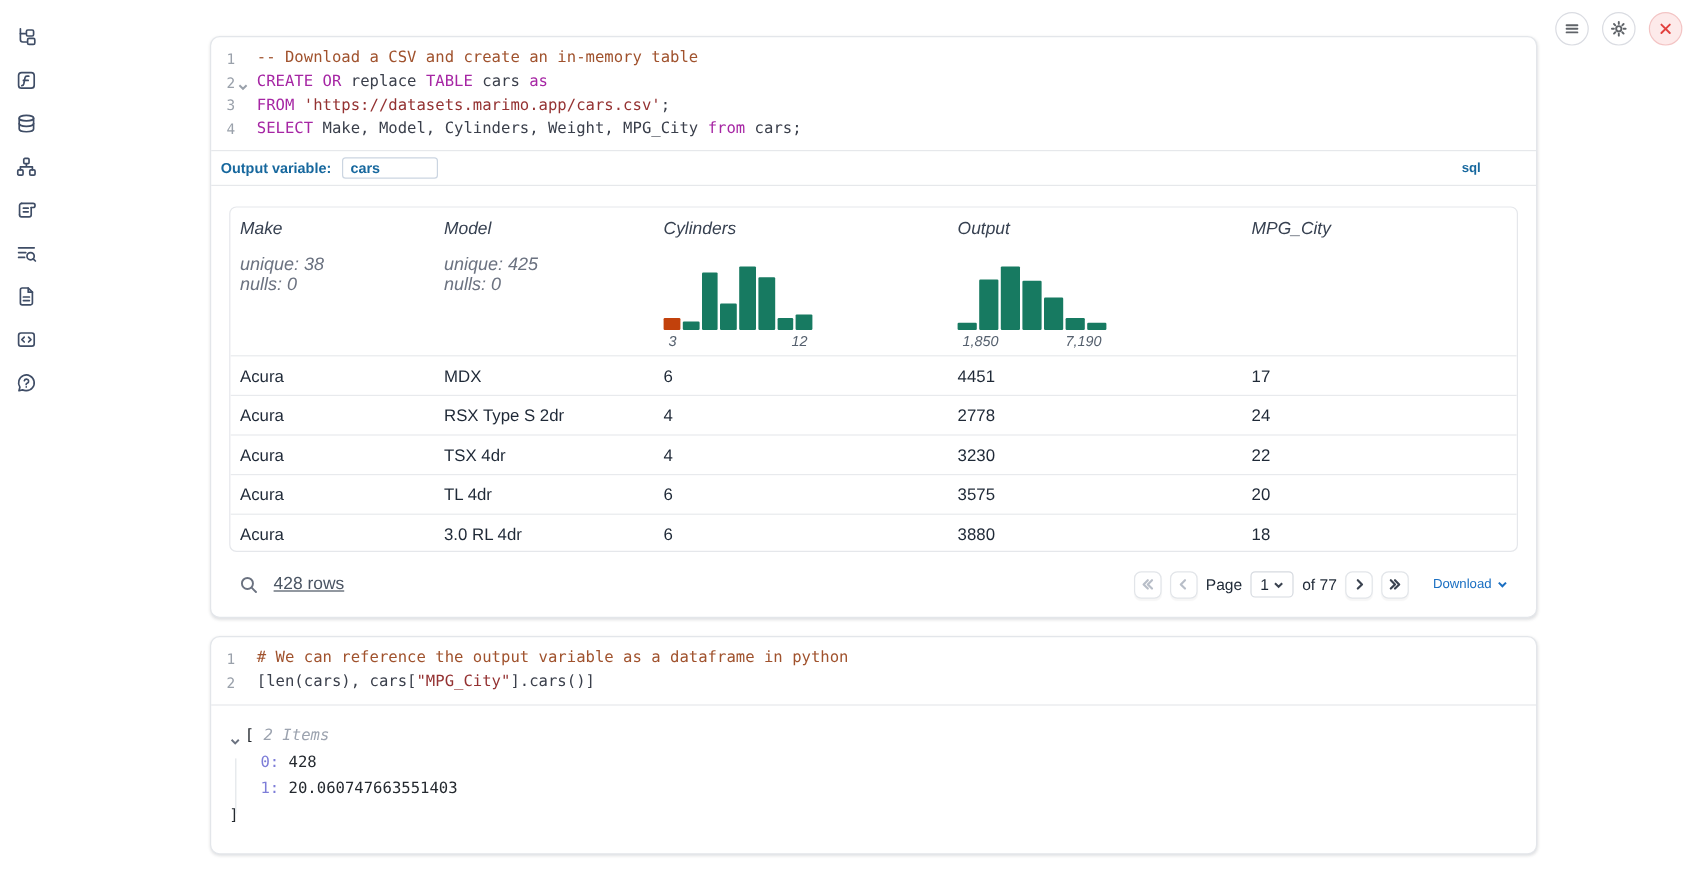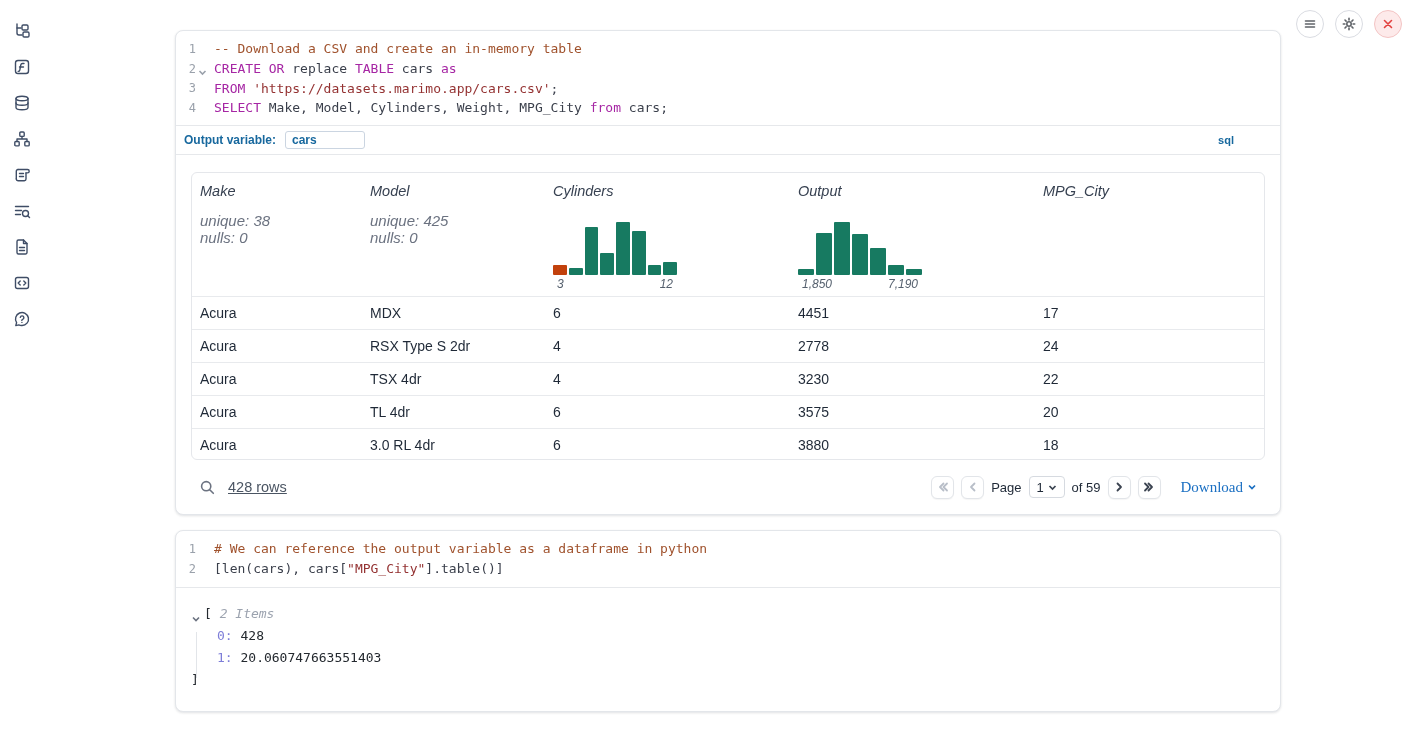--- a/index.html
+++ b/index.html
@@ -81,21 +81,21 @@
   .pg-btn svg { width:12px; height:12px; fill:none; stroke-width:1.8; stroke-linecap:round;
     stroke-linejoin:round; }
   .pg-btn.disabled svg { stroke:#b8bec8; }
   .pg-btn.active svg { stroke:#3b4350; }
   .pg-label, .pg-of { font-size:13px; color:#1f2937; }
   .pg-select { height:22px; min-width:36px; border:1px solid #d6dae0; border-radius:4px;
     display:flex; align-items:center; padding:0 4px 0 7px; gap:4px; font-size:13px;
     color:#1f2937; cursor:pointer; background:#fff; }
   .pg-select svg { width:9px; height:9px; stroke:#3b4350; fill:none; stroke-width:1.7; }
   .download { margin-left:20px; display:flex; align-items:center; gap:4px; cursor:pointer; }
-  .download span { font-size:15px; color:#1a6fc2; font-weight:500;font-family:Liberation Serif, serif; }
+  .download span { font-size:11px; color:#1a6fc2; font-weight:500; }
   .download svg { width:10px; height:10px; stroke:#1a6fc2; fill:none; stroke-width:1.7; }
 
   
   .py-out { position:relative; padding:15px 0 0 15px;
     font-family:"DejaVu Sans Mono", monospace; font-size:13px; line-height:22px; color:#24292f; }
   .tree-guide { position:absolute; left:20px; top:44px; width:0; height:46px;
     border-left:1px solid #e2e5e9; }
   .tree-line1 { display:flex; align-items:center; }
   .tree-chevron { width:10px; height:10px; margin-right:3px; cursor:pointer; }
   .tree-chevron svg { width:10px; height:10px; stroke:#6b7280; fill:none; stroke-width:1.6; }
@@ -338,21 +338,21 @@
       </div>
       <span class="pg-label">Page</span>
       <div class="pg-select">
         <span>1</span>
         <span>
           <svg viewBox="0 0 9 9" style="display:block">
               <path d="M1.5 3l3 3 3-3"></path>
             </svg>
         </span>
       </div>
-      <span class="pg-of">of 59</span>
+      <span class="pg-of">of 77</span>
       <div class="pg-btn active">
         <span>
           <svg viewBox="0 0 12 12" style="display:block">
               <path d="M4.5 2.5L8 6l-3.5 3.5"></path>
             </svg>
         </span>
       </div>
       <div class="pg-btn active">
         <span>
           <svg viewBox="0 0 12 12" style="display:block">
@@ -369,21 +369,21 @@
             <path d="M2 3.5l3 3 3-3"></path>
           </svg>
       </span>
     </div>
   </div>
 </div>
 
 <div class="cell" id="cell2">
   <div class="code-area" id="py-code" style="border-bottom:1px solid #e6e8eb; padding-bottom:9px;">
       <div class="code-line"><span class="gutter">1</span><span class="code-text"><span class="tk-comment"># We can reference the output variable as a dataframe in python</span></span></div>
-      <div class="code-line"><span class="gutter">2</span><span class="code-text"><span class="tk-plain">[len(cars), cars[</span><span class="tk-str">"MPG_City"</span><span class="tk-plain">].table()]</span></span></div>
+      <div class="code-line"><span class="gutter">2</span><span class="code-text"><span class="tk-plain">[len(cars), cars[</span><span class="tk-str">"MPG_City"</span><span class="tk-plain">].cars()]</span></span></div>
     </div>
 
   <div class="py-out">
     <div class="tree-guide"></div>
     <div class="tree-line1">
       <span class="tree-chevron">
         <svg viewBox="0 0 10 10">
             <path d="M2 3.5l3 3 3-3"></path>
           </svg>
       </span>

